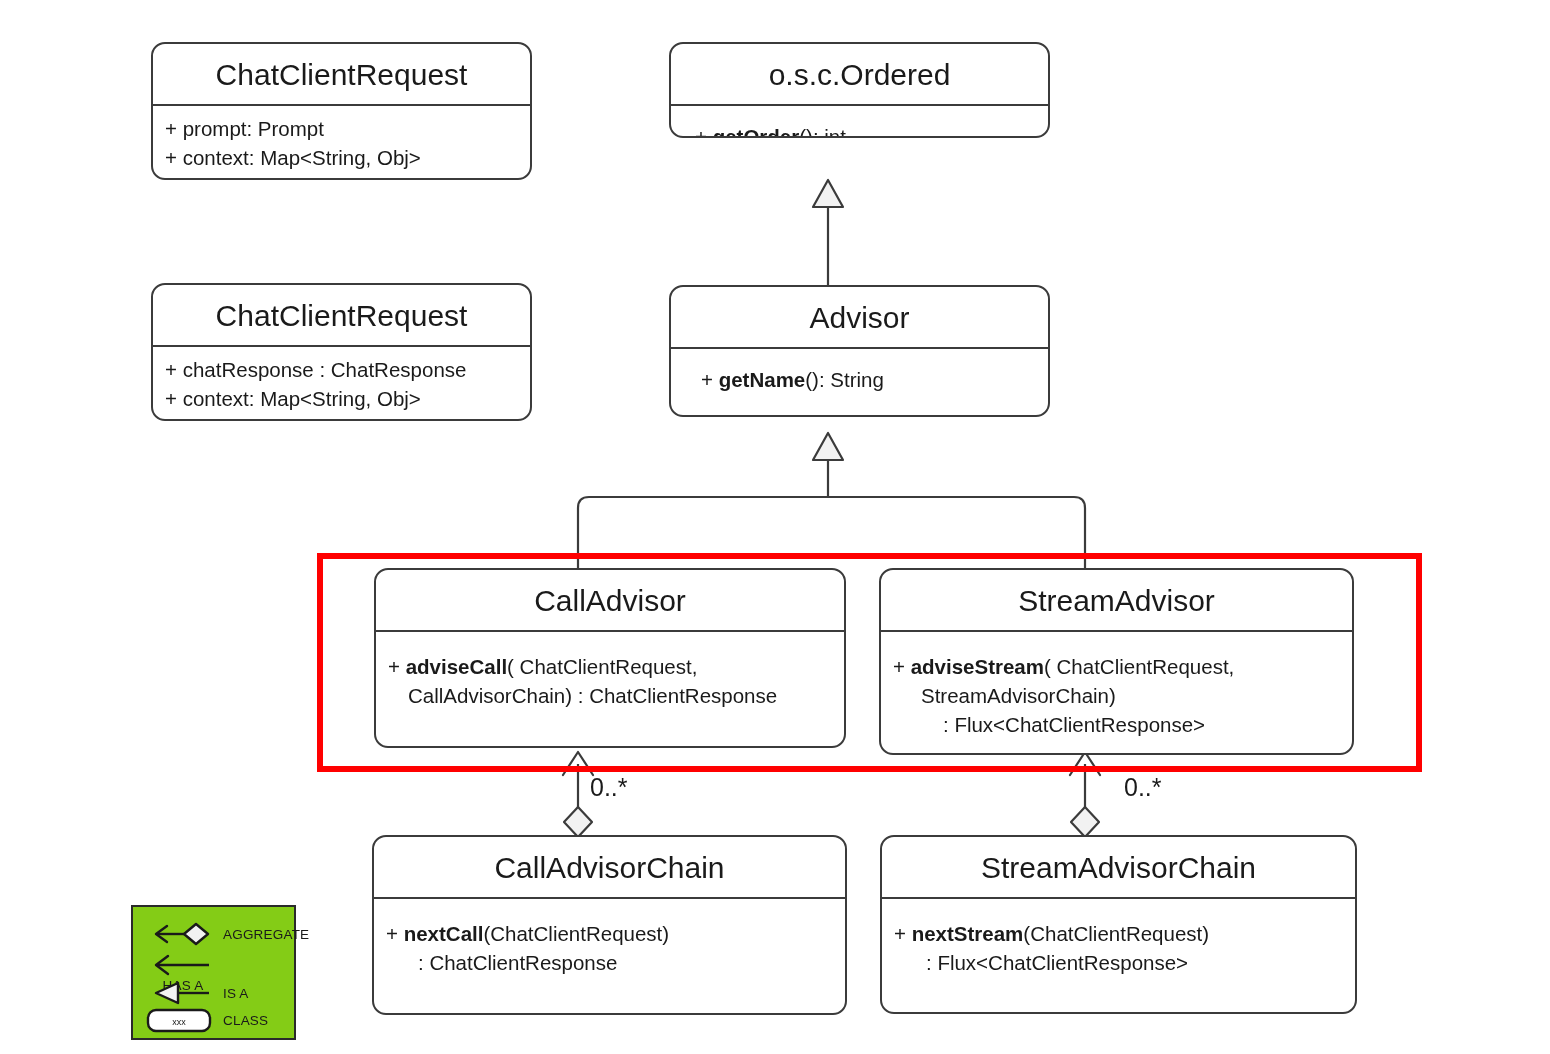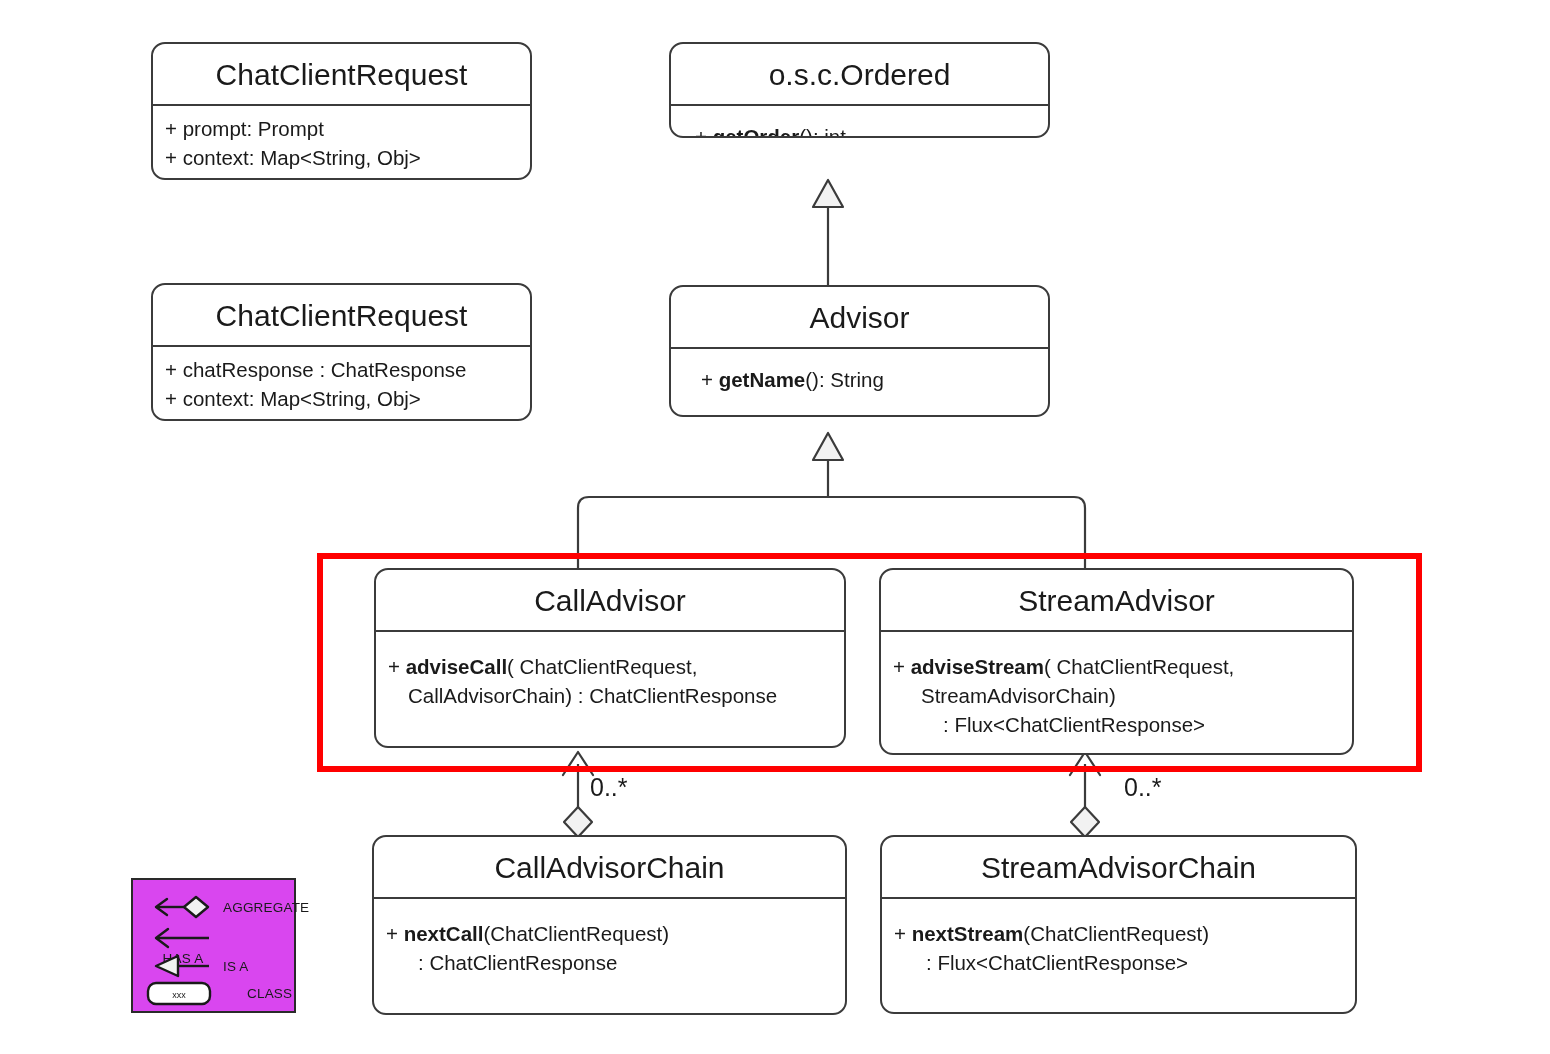--- a/index.html
+++ b/index.html
@@ -89,22 +89,23 @@
     line-height: 1;
     z-index: 7;
     white-space: nowrap;
   }
 
   
   #legend {
     position: absolute;
     box-sizing: border-box;
     border: 2.2px solid #2a2a2a;
-    background: #d946ef;
+    background: #84cc16;
     z-index: 5;
+    margin-top: 27px;
   }
   .legend-row {
     position: absolute;
     display: flex;
     align-items: center;
     height: 26px;
   }
   .legend-glyph {
     width: 76px;
     height: 26px;
@@ -260,21 +261,21 @@
     <div class="legend-row" style="left:10px; top:73px;">
       <span class="legend-glyph">
         <svg width="76" height="26" viewBox="0 0 76 26" xmlns="http://www.w3.org/2000/svg">
           <line x1="34" y1="13" x2="66" y2="13" stroke="#1a1a1a" stroke-width="2.4"></line>
           <polygon points="13,13 35,3 35,23" fill="#f2f2f2" stroke="#1a1a1a" stroke-width="2.4" stroke-linejoin="round"></polygon>
         </svg>
       </span>
       <span class="legend-label">IS A</span>
     </div>
 
-    <div class="legend-row" style="left:10px; top:100px;gap:24px;">
+    <div class="legend-row" style="left:10px; top:100px;">
       <span class="legend-glyph">
         <svg width="76" height="26" viewBox="0 0 76 26" xmlns="http://www.w3.org/2000/svg">
           <rect x="5" y="3" width="62" height="21" rx="8" ry="8" fill="#ffffff" stroke="#1a1a1a" stroke-width="2.4"></rect>
           <text id="legend-class-text" x="36" y="17.5" text-anchor="middle" font-family="Liberation Sans, sans-serif" font-size="9" fill="#1a1a1a">xxx</text>
         </svg>
       </span>
       <span class="legend-label">CLASS</span>
     </div>
   </div>
 

